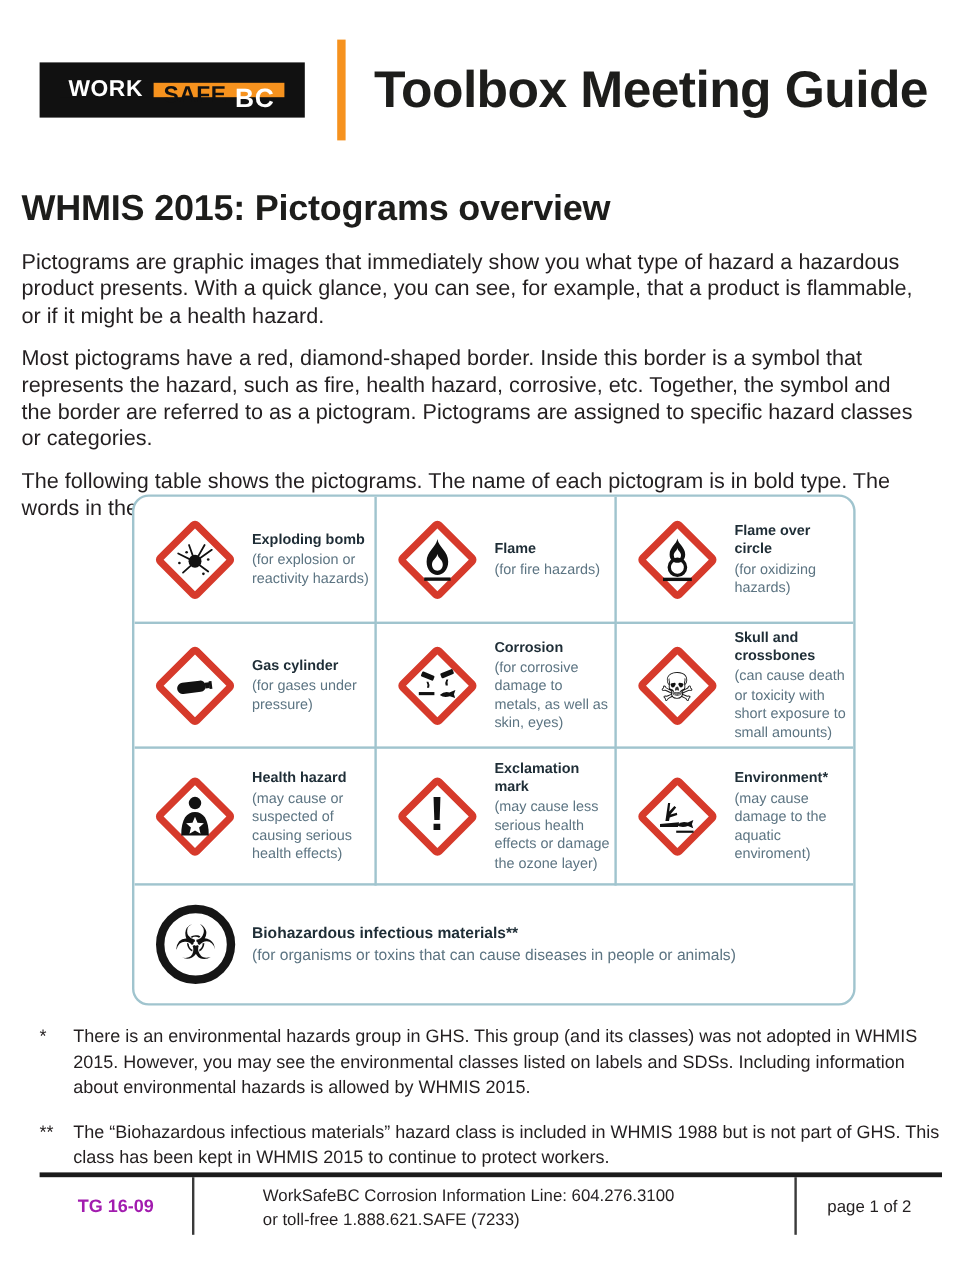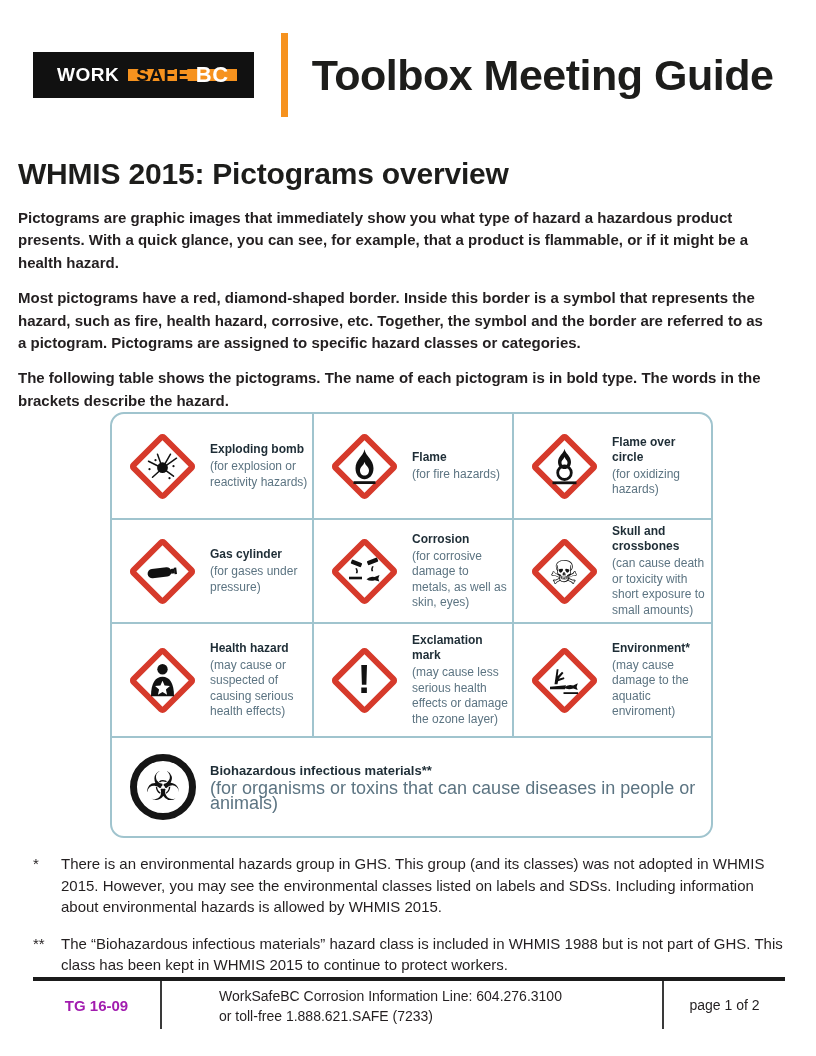--- a/index.html
+++ b/index.html
@@ -8,30 +8,30 @@
     position:relative; width:816px; height:1056px; margin:0 auto;
     background:#ffffff; overflow:hidden;
     font-family:"Liberation Sans", sans-serif; color:#231f20;
   }
   
   .header { position:absolute; left:33px; top:33px; right:28px; height:84px;
             display:flex; align-items:center; }
   .logo { display:flex; background:#111111; padding:17px; height:46px; flex:0 0 auto; }
   .logo-left { background:#111111; color:#ffffff; display:flex; align-items:center;
                padding:0 9px 0 7px; font-weight:bold; font-size:19px; letter-spacing:.5px; }
-  .logo-right { background:#f6921e; display:flex; align-items:center; padding:0 8px; }
+  .logo-right { background:#f6921e; display:flex; align-items:flex-start; padding:0 8px; }
   .logo-safe { color:#111111; font-weight:bold; font-size:19px; letter-spacing:.5px; margin-right:7px; }
   .logo-bc   { color:#ffffff; font-weight:bold; font-size:22px; letter-spacing:.5px; }
   .header-bar { width:7px; height:84px; background:#f6921e; margin:0 24px 0 27px; flex:0 0 auto; }
   .doc-title { font-size:43px; font-weight:bold; color:#1d1d1b; letter-spacing:-0.5px; white-space:nowrap; }
 
   
   .main { position:absolute; left:18px; top:157px; width:752px; }
   .h1 { font-size:30px; font-weight:bold; color:#1d1d1b; margin-bottom:16px; letter-spacing:-0.2px; }
-  .para { font-size:15px; line-height:22.4px; margin-bottom:13px;font-weight:bold; }
+  .para { font-size:18px; line-height:22.4px; margin-bottom:13px; }
 
   
   .picto-table {
     position:absolute; left:110px; top:412px; width:603px; height:426px;
     border:2px solid #a0c4ce; border-radius:14px; overflow:hidden; background:#fff;
     display:grid; grid-template-columns:202px 200px 1fr;
     grid-template-rows:106px 104px 114px 1fr;
   }
   .cell { border-right:2px solid #a0c4ce; border-bottom:2px solid #a0c4ce;
           display:flex; align-items:center; padding:2px 3px 2px 6px; gap:4px; overflow:hidden; }
@@ -45,21 +45,21 @@
   .glyph { font-family:"DejaVu Sans", sans-serif; color:#111; line-height:1; }
   .glyph.skull { font-size:33px; }
   .glyph.bang  { font-size:40px; font-weight:bold; font-family:"Liberation Sans",sans-serif; margin-top:-4px; }
   .ctext { min-width:0; }
   .cname { font-size:12px; font-weight:bold; color:#1e2d36; line-height:15px; margin-bottom:2px; }
   .cdesc { font-size:12px; color:#5c7482; line-height:15.5px; }
   .bio-circle { width:66px; height:66px; border:7px solid #161616; border-radius:50%;
                 display:flex; align-items:center; justify-content:center; flex:0 0 auto; margin-left:6px; }
   .glyph.bio { font-size:40px; margin-top:-2px; }
   .wide .cname { font-size:13px; margin-bottom:3px; }
-  .wide .cdesc { font-size:18px; color:#5c7482; }
+  .wide .cdesc { font-size:13px; color:#5c7482; }
 
   
   .footnotes { position:absolute; left:33px; top:853px; width:752px; }
   .footnote { display:grid; grid-template-columns:28px 1fr; margin-bottom:15px;
               font-size:15px; line-height:21.6px; }
   .fn-marker { font-size:15px; }
 
   
   .footer { position:absolute; left:33px; top:977px; width:752px;
             border-top:4px solid #1b1b1b; display:flex; }

